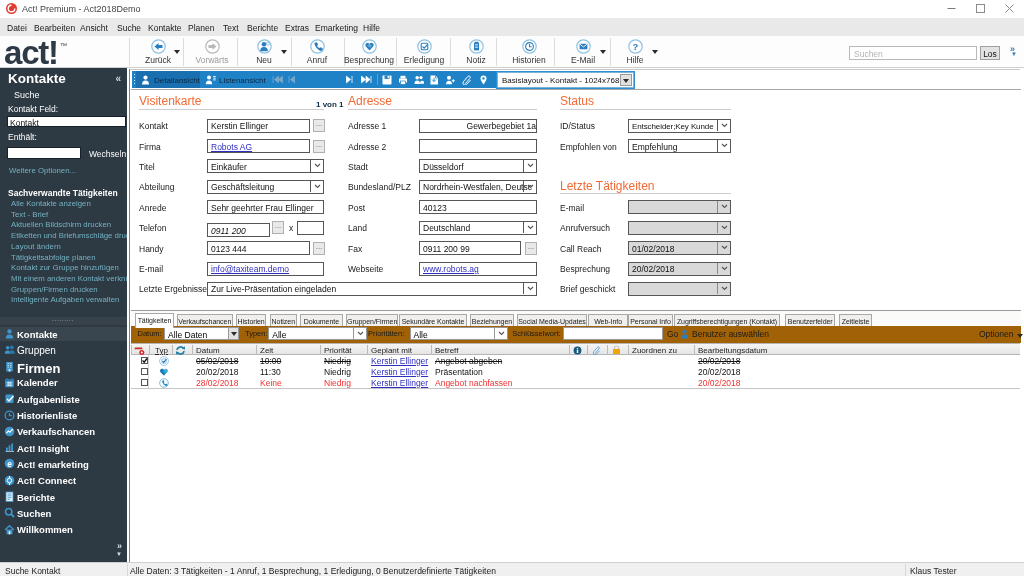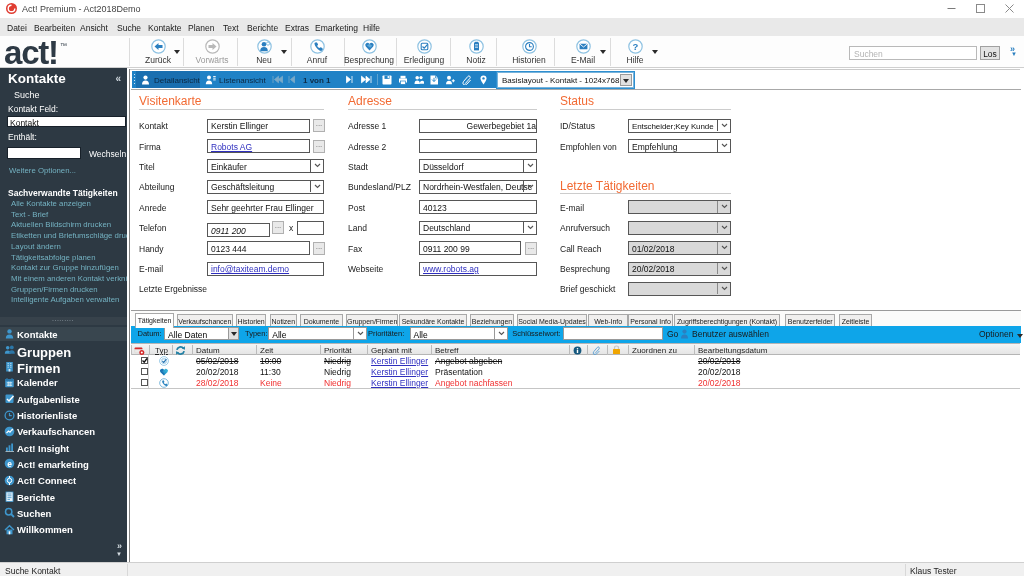--- a/index.html
+++ b/index.html
@@ -23,21 +23,21 @@
 .finput{position:absolute;height:14px;background:#fff;border:1px solid #565656;font-size:8.5px;color:#111;padding:1.5px 0 0 3px;white-space:nowrap;overflow:hidden;}
 .fbtn{position:absolute;height:13px;width:12px;background:#e9e9e9;border:1px solid #b0b0b0;color:#666;font-size:8px;text-align:center;line-height:8px;}
 .chev{position:absolute;right:0;top:0;width:13px;height:11.5px;border-left:1px solid #565656;text-align:center;}
 .chev svg{margin-top:3px;}
 .gray .chev{border-left-color:#8a8a8a;}
 .gray{background:#d9d9d9;}
 .blulink{color:#2f2fbf;text-decoration:underline;}
 #tabstrip{position:absolute;left:1px;top:241px;width:890px;height:17px;background:#fbfbfa;border-top:1px solid #9a9a9a;}
 .tab{position:absolute;top:2.5px;height:14px;background:#f0efee;border:1px solid #a8a8a8;border-bottom:none;font-size:7px;color:#1a1a1a;padding:3.5px 0 0 0;text-align:center;white-space:nowrap;letter-spacing:-0.05px;}
 .tab.active{background:#fff;top:1.5px;height:15px;z-index:2;}
-#filterrow{position:absolute;left:1px;top:257px;width:890px;height:17px;background:#0ea5e9;}
+#filterrow{position:absolute;left:1px;top:257px;width:890px;height:17px;background:#a16207;}
 .fr-lbl{position:absolute;top:3px;font-size:7.5px;color:#1a1a1a;white-space:nowrap;}
 .fr-dd{position:absolute;top:1px;height:13px;border:1px solid #999;background:#fff;font-size:8.5px;padding:1.5px 0 0 3px;overflow:hidden;white-space:nowrap;}
 #tblhdr{position:absolute;left:1px;top:274px;width:889px;height:12px;background:linear-gradient(#f5f5f5,#e5e5e5);border-top:1px solid #b5b5b5;border-bottom:1px solid #b5b5b5;font-size:8px;color:#222;}
 .trow{position:absolute;width:889px;height:11px;font-size:8.5px;color:#111;}
 .tc{position:absolute;top:0.5px;white-space:nowrap;}
 .strike{text-decoration:line-through;}
 .red{color:#f03030;}
 .linkc{color:#2f2fbf;text-decoration:underline;}
 #statusbar{position:absolute;left:0;top:562px;width:1024px;height:14px;background:#f0f0f0;border-top:1px solid #cfcfcf;font-size:8.5px;color:#222;}
 </style></head>
@@ -180,21 +180,21 @@
       <circle cx="5.5" cy="3.4" r="2.2" fill="#3e96cc"></circle>
       <path d="M1.8 10.5 q0,-4 3.7,-4 q3.7,0 3.7,4 Z" fill="#3e96cc"></path>
     </svg>
 <div class="sbt" style="left:17px;top:260.5px;font-size:9.5px;font-weight:bold;">Kontakte</div>
 <svg width="11" height="11" viewBox="0 0 11 11" style="position:absolute;left:4px;top:276.3px;">
       <circle cx="3.7" cy="3.8" r="1.8" fill="#3e96cc"></circle>
       <path d="M0.8 9.8 q0,-3.3 2.9,-3.3 q2.9,0 2.9,3.3 Z" fill="#3e96cc"></path>
       <circle cx="7.8" cy="3.4" r="1.9" fill="#2c77a8"></circle>
       <path d="M4.9 9.8 q0,-3.5 2.9,-3.5 q3,0 3,3.5 Z" fill="#2c77a8"></path>
     </svg>
-<div class="sbt" style="left:17px;top:276.8px;font-size:13px;font-weight:bold;">Gruppen</div>
+<div class="sbt" style="left:17px;top:276.8px;font-size:10px;font-weight:normal;">Gruppen</div>
 <svg width="11" height="11" viewBox="0 0 11 11" style="position:absolute;left:4px;top:292.6px;">
       <rect x="2.2" y="1" width="6.6" height="9.5" fill="#3e96cc"></rect>
       <path d="M3.6 2.6 h1.2 M6.2 2.6 h1.2 M3.6 4.4 h1.2 M6.2 4.4 h1.2 M3.6 6.2 h1.2 M6.2 6.2 h1.2" stroke="#cfe6f4" stroke-width="0.9"></path>
       <rect x="4.6" y="8" width="1.8" height="2.5" fill="#cfe6f4"></rect>
     </svg>
 <div class="sbt" style="left:17px;top:293px;font-size:13px;font-weight:bold;">Firmen</div>
 <svg width="11" height="11" viewBox="0 0 11 11" style="position:absolute;left:4px;top:308.9px;">
       <rect x="1.2" y="2" width="8.6" height="8.2" rx="0.8" fill="#3e96cc"></rect>
       <rect x="1.2" y="2" width="8.6" height="2" fill="#2c77a8"></rect>
       <path d="M3 1 v2 M8 1 v2" stroke="#2c77a8" stroke-width="1.1"></path>
@@ -269,21 +269,21 @@
         <path d="M0.8 9.3 q0,-3.8 3.2,-3.8 q3.2,0 3.2,3.8 Z" fill="#fff"></path>
         <path d="M8.2 1.5 h2.5 M8.2 3.2 h2.5 M8.2 4.9 h2.5" stroke="#fff" stroke-width="0.9"></path>
       </svg>
 <div class="bbt" style="left:87px;">Listenansicht</div>
 <svg width="11" height="9" viewBox="0 0 11 9" style="position:absolute;left:140px;top:4px;">
         <path d="M1 1 v7 M2.5 4.5 L6.5 1.2 v6.6 Z M6.5 4.5 L10.5 1.2 v6.6 Z" fill="#7aa9c8" stroke="#7aa9c8" stroke-width="0.8"></path>
       </svg>
 <svg width="7" height="9" viewBox="0 0 7 9" style="position:absolute;left:156px;top:4px;">
         <path d="M1 1 v7 M2.5 4.5 L6.5 1.2 v6.6 Z" fill="#7aa9c8" stroke="#7aa9c8" stroke-width="0.8"></path>
       </svg>
-<div class="bbt" style="left:171px;font-weight:bold;color:#0d2c47;">1 von 1</div>
+<div class="bbt" style="left:184px;font-weight:bold;color:#0d2c47;margin-top:24px;">1 von 1</div>
 <svg width="7" height="9" viewBox="0 0 7 9" style="position:absolute;left:214px;top:4px;">
         <path d="M6 1 v7 M0.5 1.2 L4.5 4.5 L0.5 7.8 Z" fill="#fff" stroke="#fff" stroke-width="0.8"></path>
       </svg>
 <svg width="11" height="9" viewBox="0 0 11 9" style="position:absolute;left:229px;top:4px;">
         <path d="M10 1 v7 M0.5 1.2 L4.5 4.5 L0.5 7.8 Z M5 1.2 L9 4.5 L5 7.8 Z" fill="#fff" stroke="#fff" stroke-width="0.8"></path>
       </svg>
 <div style="position:absolute;left:245px;top:3px;width:1px;height:11px;background:#5ca3d2;"></div>
 <svg width="10" height="10" viewBox="0 0 10 10" style="position:absolute;left:250px;top:3.5px;">
         <rect x="0.5" y="0.5" width="9" height="9" rx="0.8" fill="#fff"></rect>
         <rect x="2.5" y="0.5" width="5" height="3.4" fill="#2082c6"></rect>
@@ -353,20 +353,23 @@
 <div class="finput" style="left:77px;top:154px;width:63px;font-style:italic;">0911 200</div>
 <div class="fbtn" style="left:142px;top:152.1px;">...</div>
 <div class="flabel" style="left:159px;top:154.1px;">x</div>
 <div class="finput" style="left:167px;top:151.6px;width:27px;"></div>
 <div class="flabel" style="left:9px;top:174.6px;">Handy</div>
 <div class="finput" style="left:77px;top:172.1px;width:103px;">0123 444</div>
 <div class="fbtn" style="left:183px;top:172.6px;">...</div>
 <div class="flabel" style="left:9px;top:195.0px;">E-mail</div>
 <div class="finput" style="left:77px;top:192.5px;width:117px;"><span class="blulink">info@taxiteam.demo</span></div>
 <div class="flabel" style="left:9px;top:215.4px;">Letzte Ergebnisse</div>
+<div class="finput" style="left:77px;top:212.9px;width:330px;">Zur Live-Präsentation eingeladen<div class="chev"><svg width="7" height="5" viewBox="0 0 7 5">
+          <path d="M1 1 L3.5 3.5 L6 1" fill="none" stroke="#555" stroke-width="1.1"></path>
+        </svg></div></div>
 <div class="flabel" style="left:218px;top:52.0px;">Adresse 1</div>
 <div class="finput" style="left:289px;top:49.5px;width:118px;text-align:right;">Gewerbegebiet 1a</div>
 <div class="flabel" style="left:218px;top:72.5px;">Adresse 2</div>
 <div class="finput" style="left:289px;top:70px;width:118px;"></div>
 <div class="flabel" style="left:218px;top:92.9px;">Stadt</div>
 <div class="finput" style="left:289px;top:90.4px;width:118px;">Düsseldorf<div class="chev"><svg width="7" height="5" viewBox="0 0 7 5">
           <path d="M1 1 L3.5 3.5 L6 1" fill="none" stroke="#555" stroke-width="1.1"></path>
         </svg></div></div>
 <div class="flabel" style="left:218px;top:113.3px;">Bundesland/PLZ</div>
 <div class="finput" style="left:289px;top:110.8px;width:118px;">Nordrhein-Westfalen, Deutsc<div class="chev"><svg width="7" height="5" viewBox="0 0 7 5">
@@ -549,15 +552,16 @@
 <div class="tc  red" style="left:193px;">Niedrig</div>
 <div class="tc linkc " style="left:240px;">Kerstin Ellinger</div>
 <div class="tc  red" style="left:304px;">Angebot nachfassen</div>
 <div class="tc  red" style="left:567px;">20/02/2018</div>
 </div>
 <div style="position:absolute;left:1px;top:319px;width:889px;height:1px;background:#c5c5c5;"></div>
 <div style="position:absolute;left:17.5px;top:286px;width:1px;height:33px;background:#d5d5d5;"></div>
 </div>
 <div id="statusbar">
 <span style="position:absolute;left:5px;top:2.5px;">Suche Kontakt</span>
+<span style="position:absolute;left:130px;top:2.5px;">Alle Daten: 3 Tätigkeiten - 1 Anruf, 1 Besprechung, 1 Erledigung, 0 Benutzerdefinierte Tätigkeiten</span>
 <span style="position:absolute;left:910px;top:2.5px;">Klaus Tester</span>
 <div style="position:absolute;left:127px;top:1px;width:1px;height:12px;background:#d8d8d8;"></div>
 <div style="position:absolute;left:905px;top:1px;width:1px;height:12px;background:#d8d8d8;"></div>
 </div>
 </body></html>

